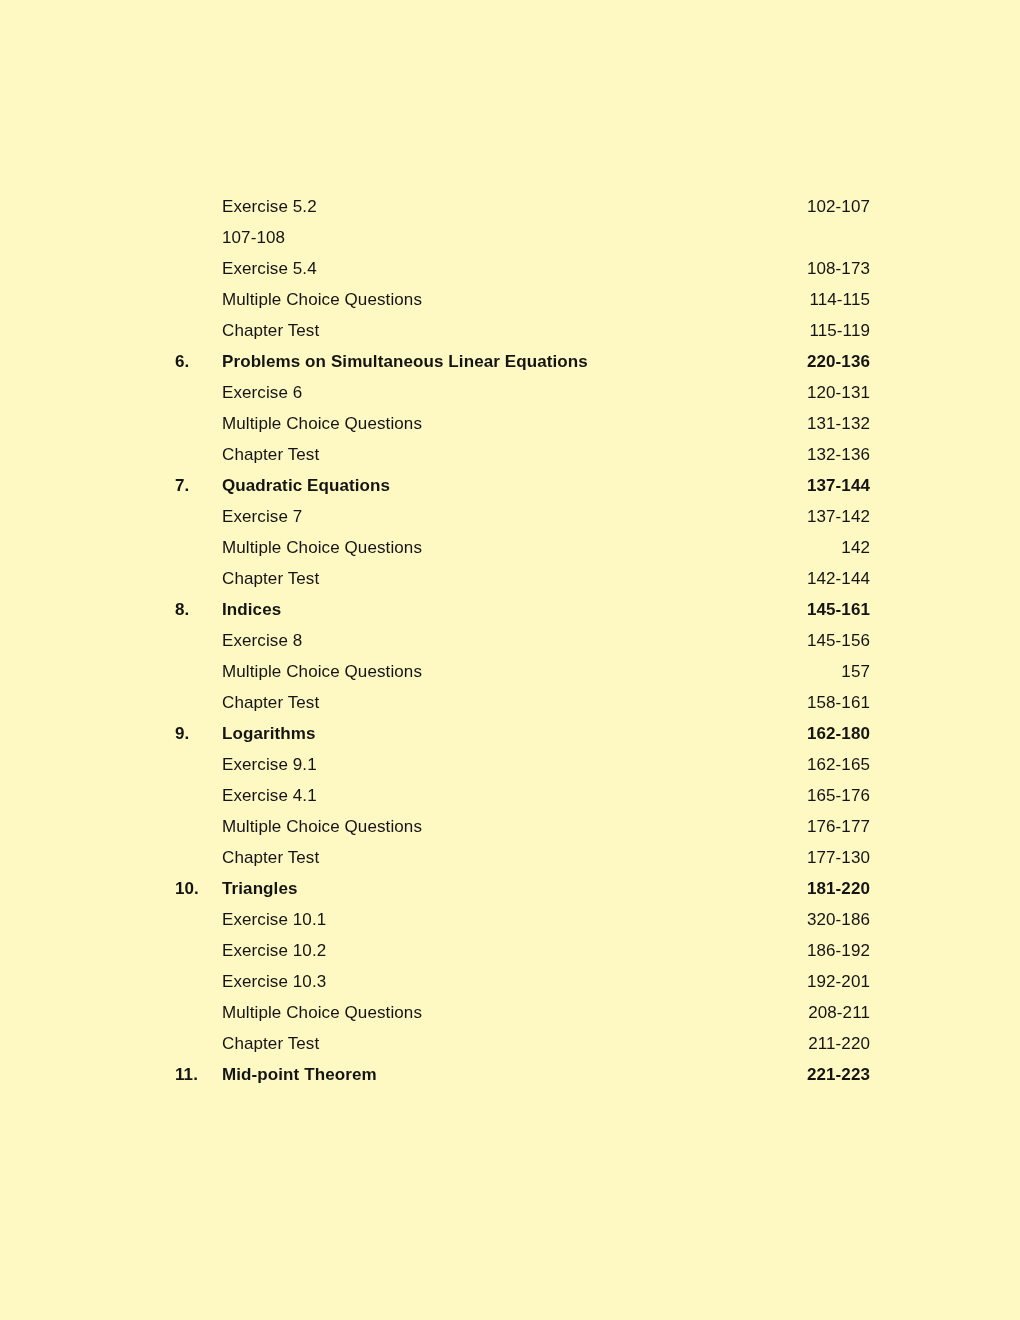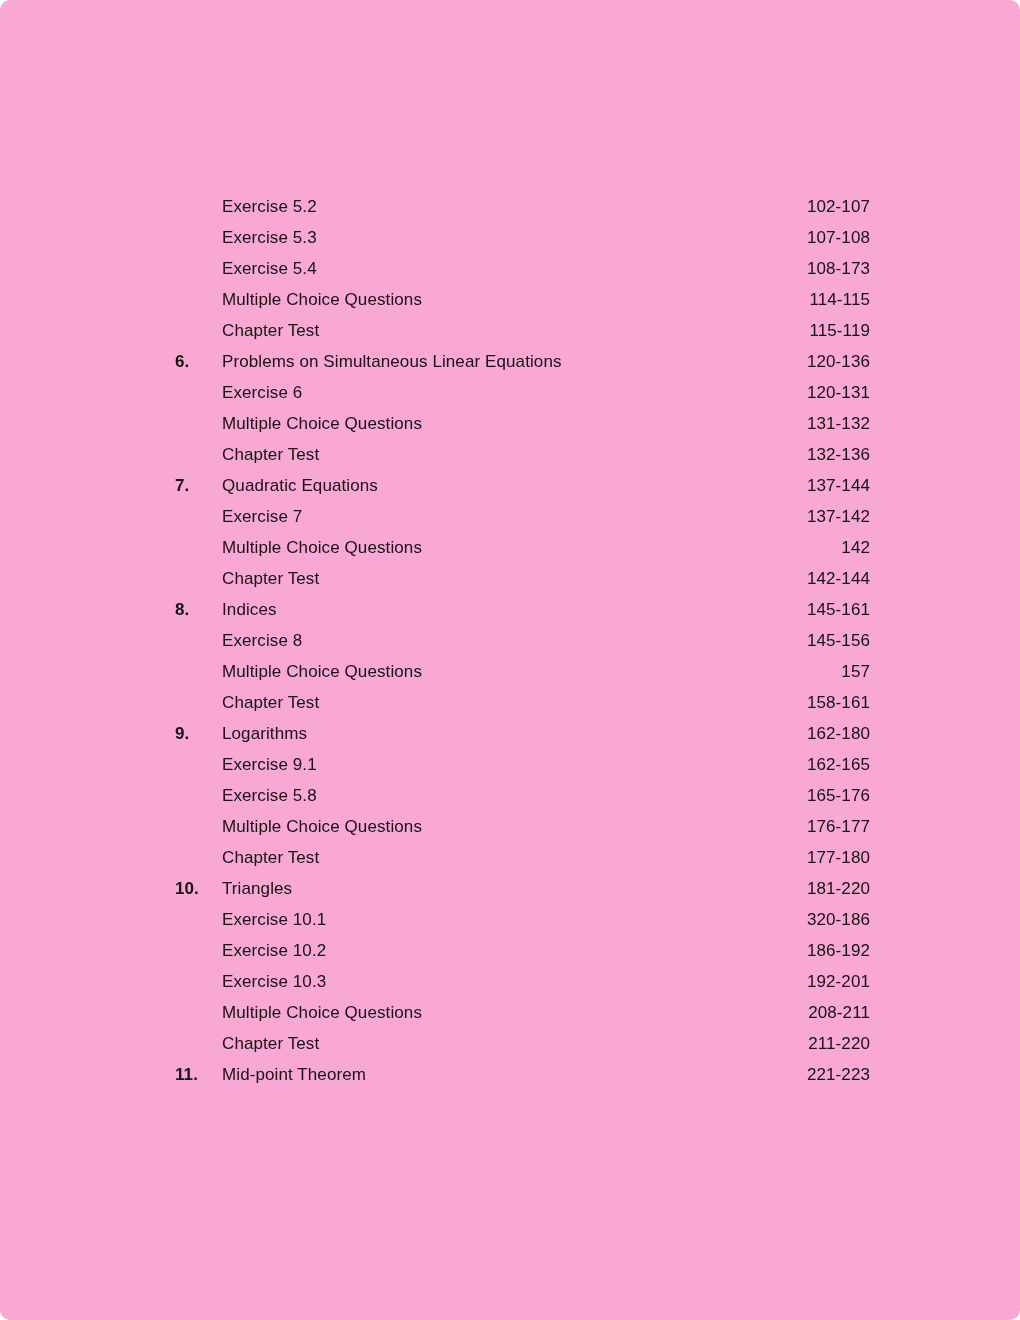--- a/index.html
+++ b/index.html
@@ -11,22 +11,21 @@
     width: 1020px;
     height: 1320px;
     position: relative;
     font-family: "Liberation Sans", sans-serif;
     color: #141414;
     overflow: hidden;
   }
   .page {
     position: absolute;
     inset: 0;
-    background: #f9a8d4;
-    border-radius: 10px;
+    background: #fef9c3;
   }
   .toc-list {
     position: absolute;
     left: 175px;
     right: 150px;
     top: 191px;
   }
   .toc-row {
     display: flex;
     align-items: center;
@@ -44,37 +43,36 @@
     white-space: nowrap;
     overflow: hidden;
   }
   .toc-row .pages {
     flex: 0 0 auto;
     text-align: left;
     white-space: nowrap;
   }
   .toc-row.bold .title,
   .toc-row.bold .pages {
-    font-weight: normal;
+    font-weight: bold;
   }
 </style>
 </head>
 <body>
 
 <div class="page">
   <div class="toc-list">
   <div class="toc-row">
     <span class="num"></span>
     <span class="title">Exercise 5.2</span>
     <span class="pages">102-107</span>
   </div>
 
   <div class="toc-row">
     <span class="num"></span>
-    <span class="title">Exercise 5.3</span>
     <span class="pages">107-108</span>
   </div>
 
   <div class="toc-row">
     <span class="num"></span>
     <span class="title">Exercise 5.4</span>
     <span class="pages">108-173</span>
   </div>
 
   <div class="toc-row">
@@ -85,21 +83,21 @@
 
   <div class="toc-row">
     <span class="num"></span>
     <span class="title">Chapter Test</span>
     <span class="pages">115-119</span>
   </div>
 
   <div class="toc-row bold">
     <span class="num">6.</span>
     <span class="title">Problems on Simultaneous Linear Equations</span>
-    <span class="pages">120-136</span>
+    <span class="pages">220-136</span>
   </div>
 
   <div class="toc-row">
     <span class="num"></span>
     <span class="title">Exercise 6</span>
     <span class="pages">120-131</span>
   </div>
 
   <div class="toc-row">
     <span class="num"></span>
@@ -168,34 +166,34 @@
   </div>
 
   <div class="toc-row">
     <span class="num"></span>
     <span class="title">Exercise 9.1</span>
     <span class="pages">162-165</span>
   </div>
 
   <div class="toc-row">
     <span class="num"></span>
-    <span class="title">Exercise 5.8</span>
+    <span class="title">Exercise 4.1</span>
     <span class="pages">165-176</span>
   </div>
 
   <div class="toc-row">
     <span class="num"></span>
     <span class="title">Multiple Choice Questions</span>
     <span class="pages">176-177</span>
   </div>
 
   <div class="toc-row">
     <span class="num"></span>
     <span class="title">Chapter Test</span>
-    <span class="pages">177-180</span>
+    <span class="pages">177-130</span>
   </div>
 
   <div class="toc-row bold">
     <span class="num">10.</span>
     <span class="title">Triangles</span>
     <span class="pages">181-220</span>
   </div>
 
   <div class="toc-row">
     <span class="num"></span>

